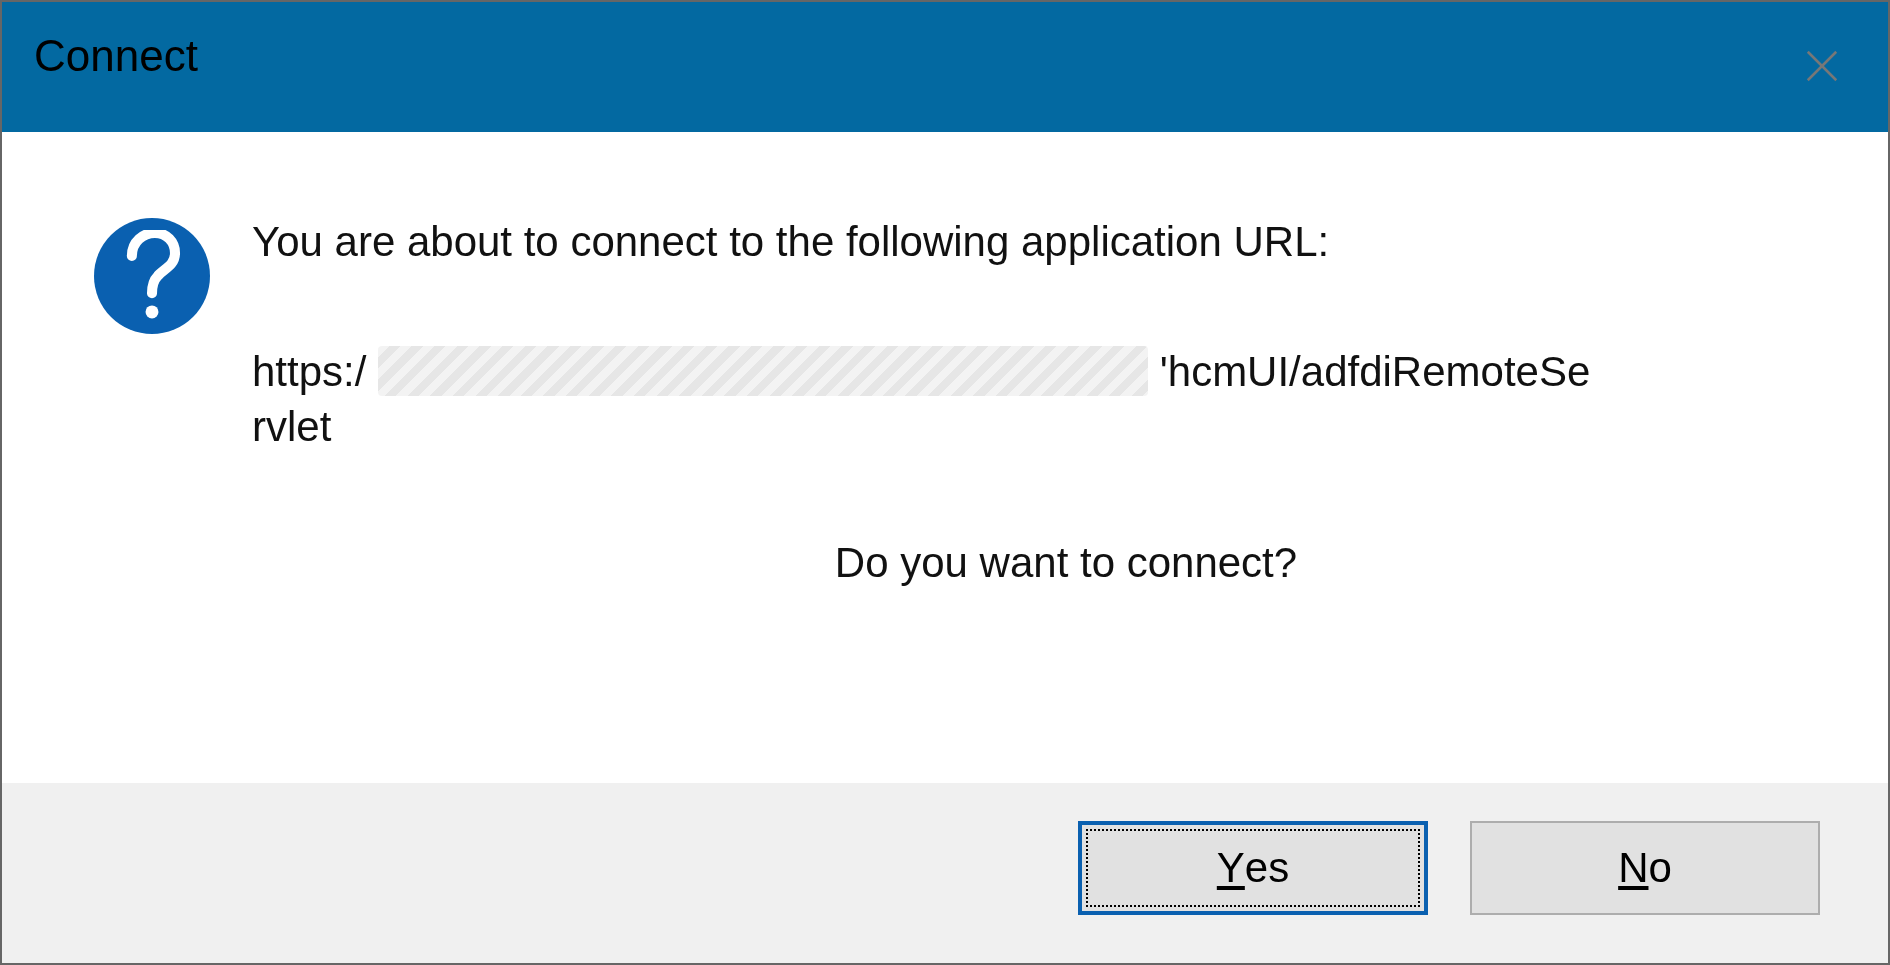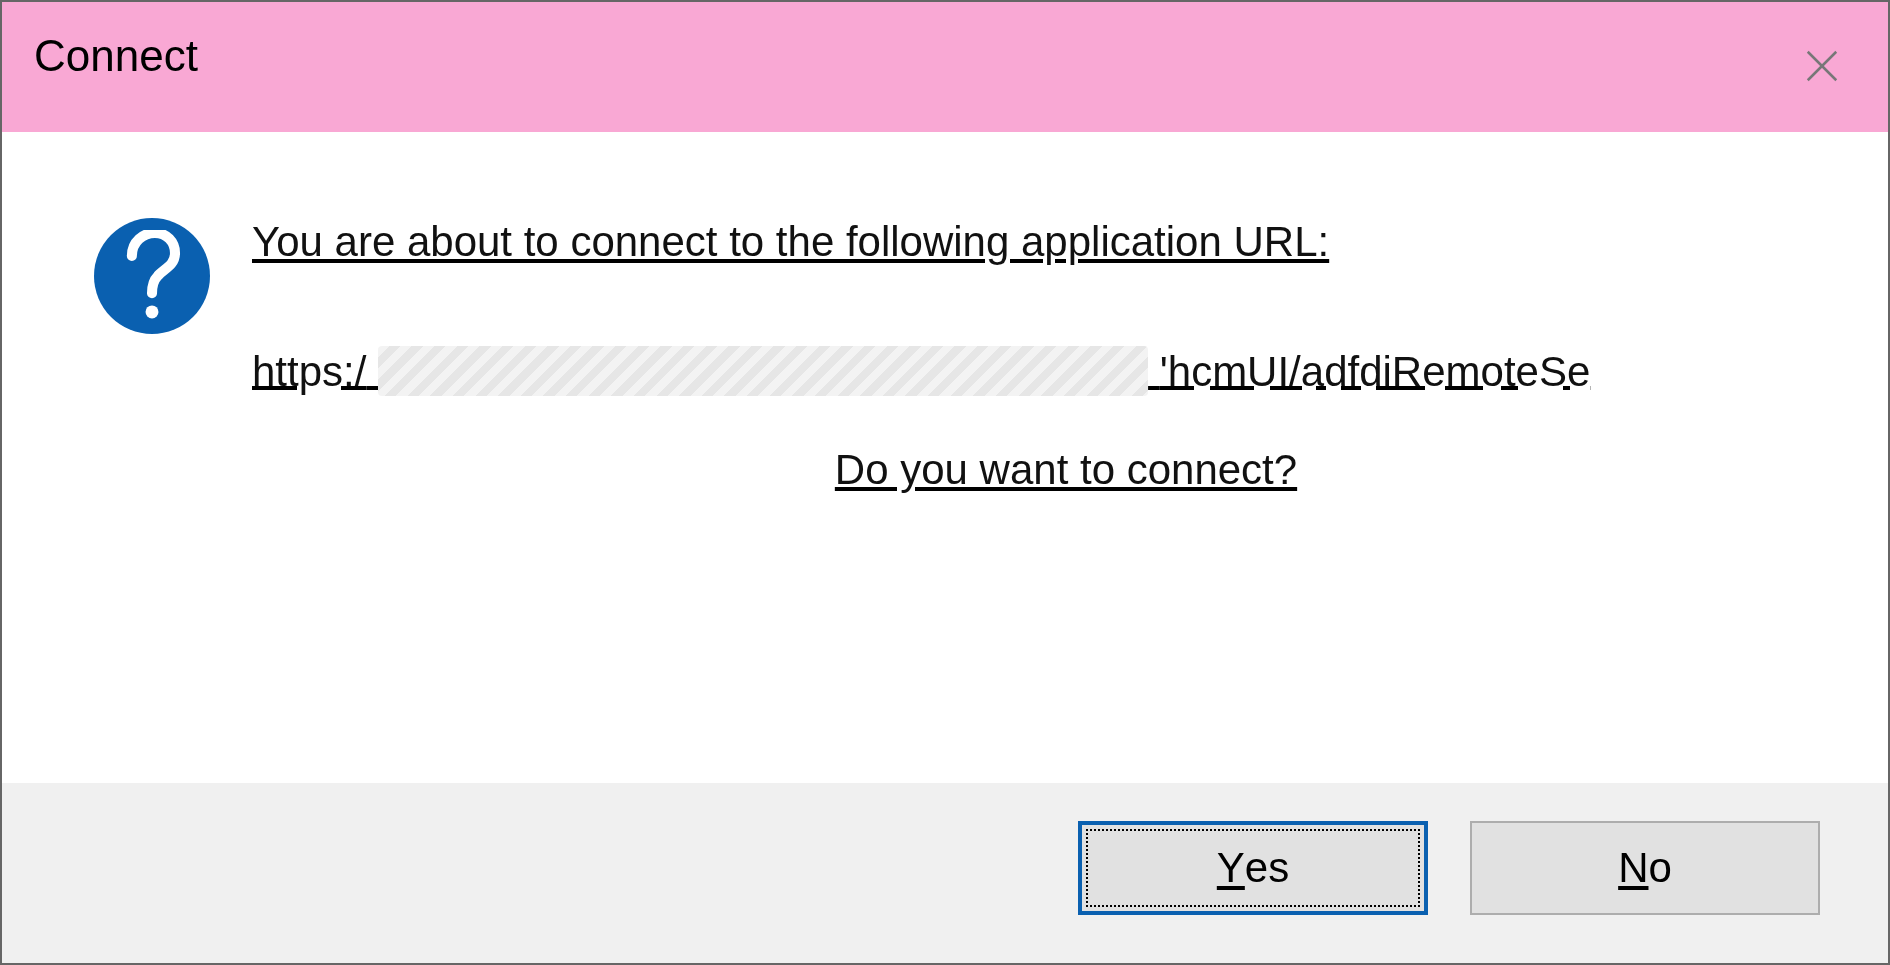--- a/index.html
+++ b/index.html
@@ -12,21 +12,21 @@
     font-weight: 400;
     color: #000000;
     -webkit-font-smoothing: antialiased;
   }
 
   .dialog {
     box-sizing: border-box;
     width: 1890px;
     height: 965px;
     border: 2px solid #666666;
-    background: #f9a8d4;
+    background: #0369a1;
     display: flex;
     flex-direction: column;
   }
 
   
   .titlebar {
     display: flex;
     align-items: flex-start;
     justify-content: space-between;
     padding: 30px 32px 0 32px;
@@ -53,21 +53,20 @@
     height: 38px;
   }
 
   
   .body {
     flex: 1 1 auto;
     display: flex;
     flex-direction: row;
     padding: 80px 60px 40px 50px;
     background: #ffffff;
-    text-decoration: underline;
   }
 
   .icon-col {
     width: 200px;
     flex: 0 0 auto;
     display: flex;
     align-items: flex-start;
     justify-content: center;
     padding-top: 6px;
   }
@@ -92,21 +91,21 @@
     color: #111111;
     line-height: 1.25;
     padding-top: 4px;
   }
 
   .msg-line1 {
     margin-bottom: 74px;
   }
 
   .url-wrap {
-    margin-bottom: 46px;
+    margin-bottom: 84px;
     max-width: 1520px;
   }
 
   .url-line {
     display: block;
     white-space: nowrap;
   }
 
   .url-line .url-frag {
     vertical-align: middle;
@@ -194,20 +193,23 @@
 
     <div class="msg-col">
       <div class="msg-line1">You are about to connect to the following application URL:</div>
 
       <div class="url-wrap">
         <span class="url-line">
           <span class="url-frag">https:/</span>
           <span class="redacted"></span>
           <span class="url-frag">'hcmUI/adfdiRemoteSe</span>
         </span>
+        <span class="url-line">
+          <span class="url-frag">rvlet</span>
+        </span>
       </div>
 
       <div class="msg-ask">Do you want to connect?</div>
     </div>
   </div>
 
   <div class="footer">
     <button class="dlg-btn default">
       <span class="ul">Y</span>
         <span>es</span>

